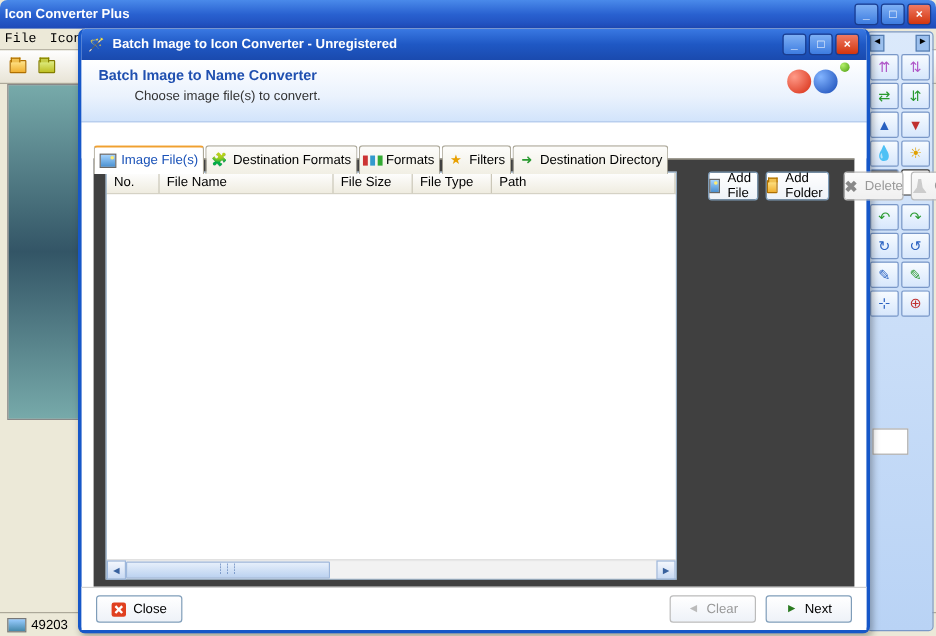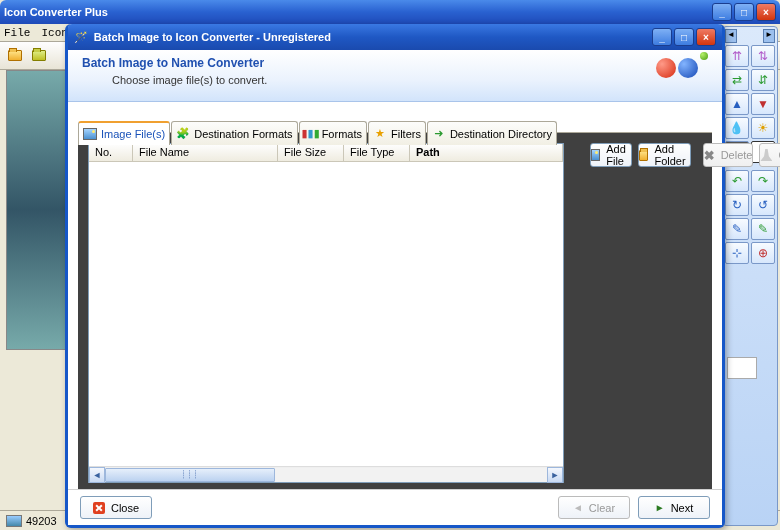--- a/index.html
+++ b/index.html
@@ -46,21 +46,21 @@
 .tab-strip { display: flex; padding: 6px 10px 0 10px; gap: 1px; background: #fff; }
 .tab { padding: 4px 4px; border: 1px solid #aca899; border-bottom: none; background: linear-gradient(#fdfdfb,#f1efe4); border-top-left-radius: 3px; border-top-right-radius: 3px; display: flex; align-items: center; gap: 4px; cursor: default; position: relative; top: 13px; }
 .tab.active { background: #fff; color: #1a52b8; border-top: 2px solid #f0a030; z-index: 2; }
 .tab-icon { width: 14px; height: 14px; display: inline-flex; align-items: center; justify-content: center; }
 
 
 .main-row { flex: 1; display: flex; padding: 0 10px 6px 10px; gap: 26px; border-top: 1px solid #aca899; margin: 0 10px; padding-top: 10px; background: #404040; }
 .list-pane { flex: 1; border: 1px solid #7f9db9; background: #fff; display: flex; flex-direction: column; }
 .list-header { display: flex; background: linear-gradient(#fefefe,#efece0); border-bottom: 1px solid #cbc7b8; height: 18px; }
 .list-header div { border-right: 1px solid #cbc7b8; padding: 2px 6px; white-space: nowrap; overflow: hidden; }
-.col-no { width: 44px; } .col-name { width: 145px; } .col-size { width: 66px; } .col-type { width: 66px; } .col-path { flex: 1; font-weight: bold; }
+.col-no { width: 44px; } .col-name { width: 145px; } .col-size { width: 66px; } .col-type { width: 66px; } .col-path { flex: 1; }
 .list-body { flex: 1; background: #fff; }
 .hscroll { height: 16px; background: #efefef; display: flex; align-items: center; border-top: 1px solid #ddd; }
 .hs-btn { width: 16px; height: 16px; background: linear-gradient(#f4f7fd,#c9daf3); border: 1px solid #9db7dc; display:flex; align-items:center; justify-content:center; font-size:9px; color:#39619e; }
 .hs-thumb { width: 170px; height: 14px; background: linear-gradient(#e6effb,#bcd2f0); border: 1px solid #9db7dc; margin: 0; border-radius: 1px; display:flex; align-items:center; justify-content:center; color:#6b8bc0; letter-spacing:1px; font-size:8px;}
 .hs-track { flex: 1; background: #f2f2f2; height: 14px; }
 
 .side-col { width: 112px; display: flex; flex-direction: row; gap: 6px; }
 .side-btn { height: 24px; border: 1px solid #7f9db9; border-radius: 3px; background: linear-gradient(#fff,#eef2f8); display: flex; align-items: center; justify-content: center; gap: 6px; }
 .side-btn.disabled { color: #999; background: linear-gradient(#fafafa,#f0f0f0); border-color:#bbb; }
 .monitor { margin-top: auto; display: flex; justify-content: center; padding-top: 10px; }

